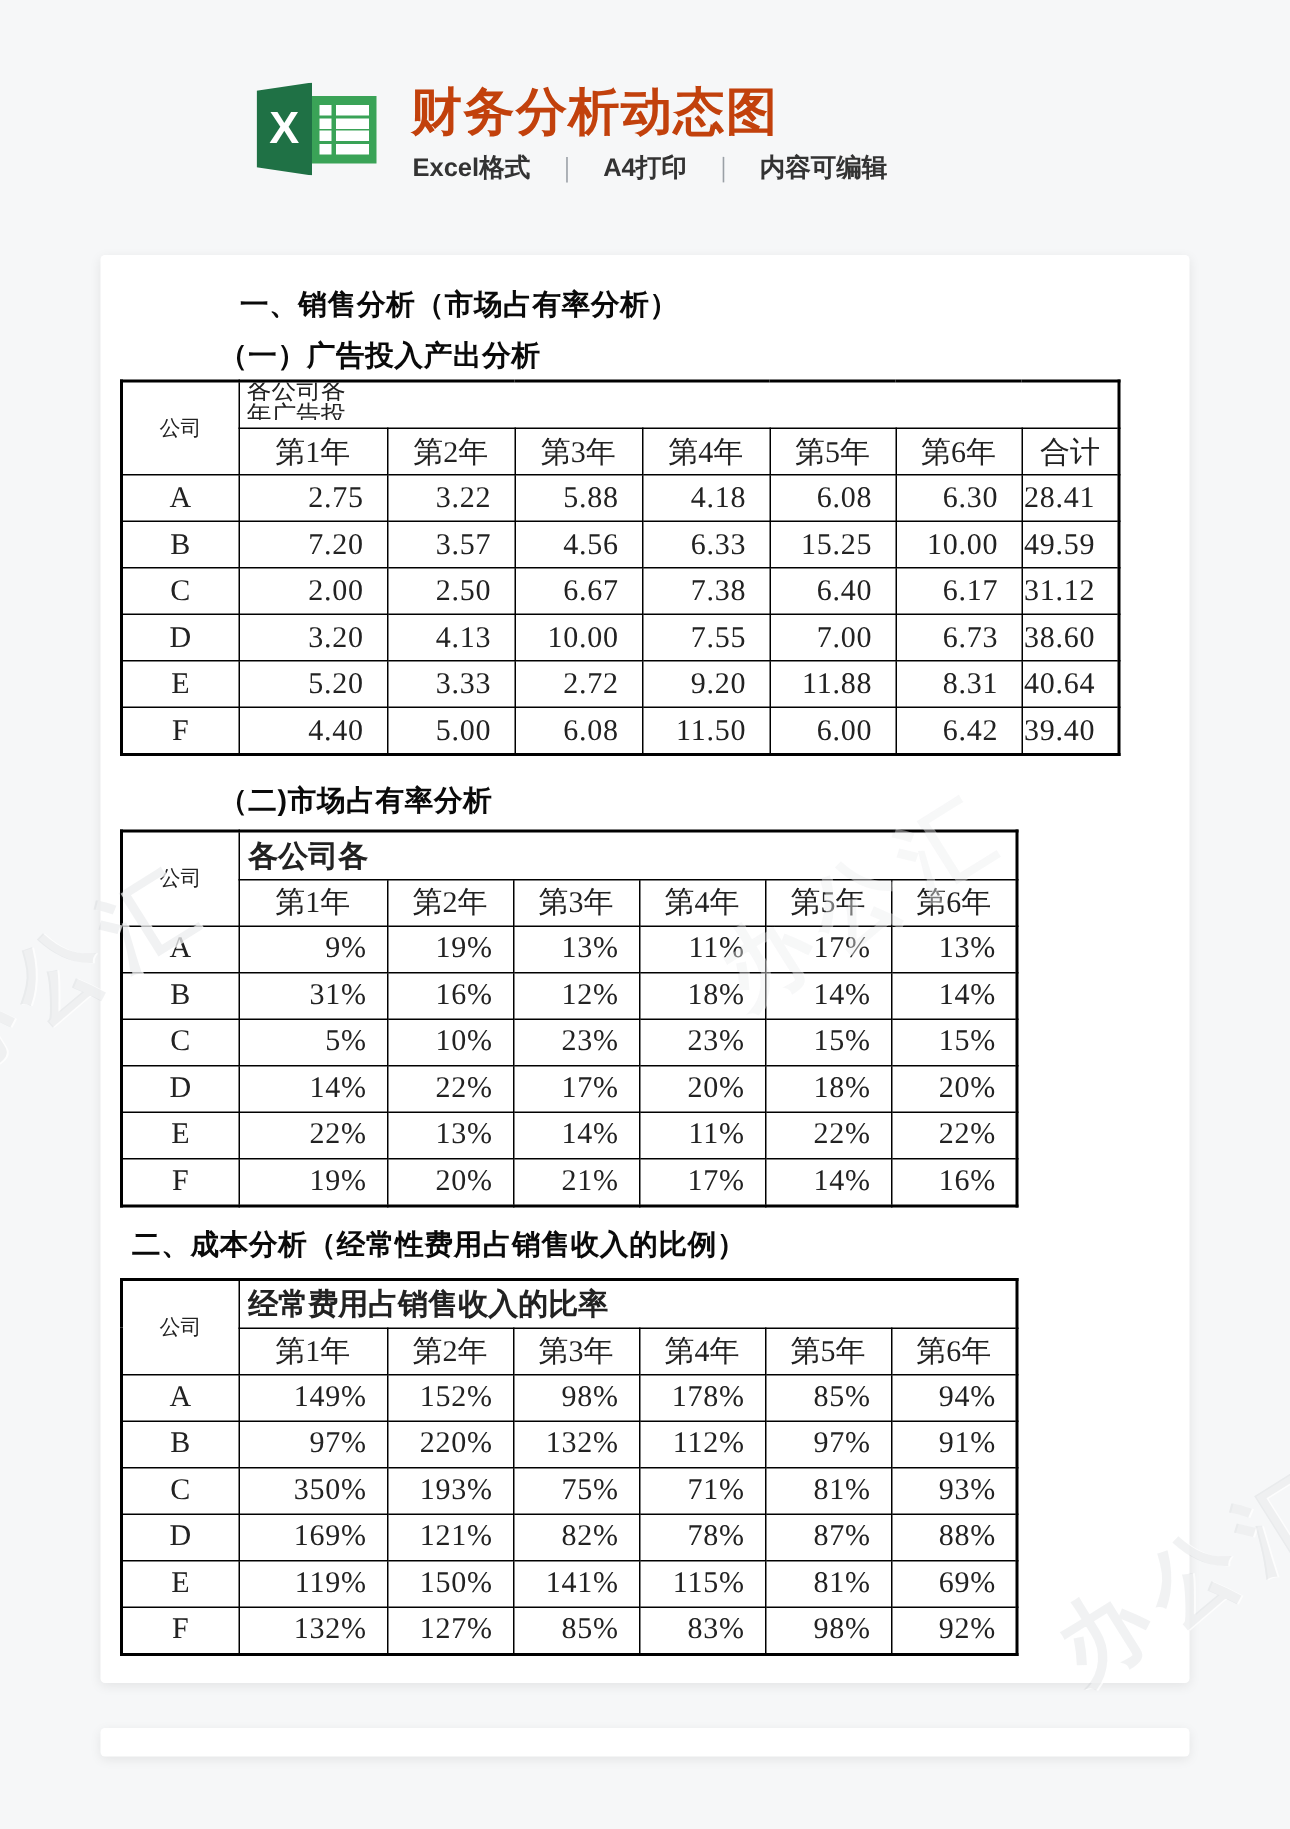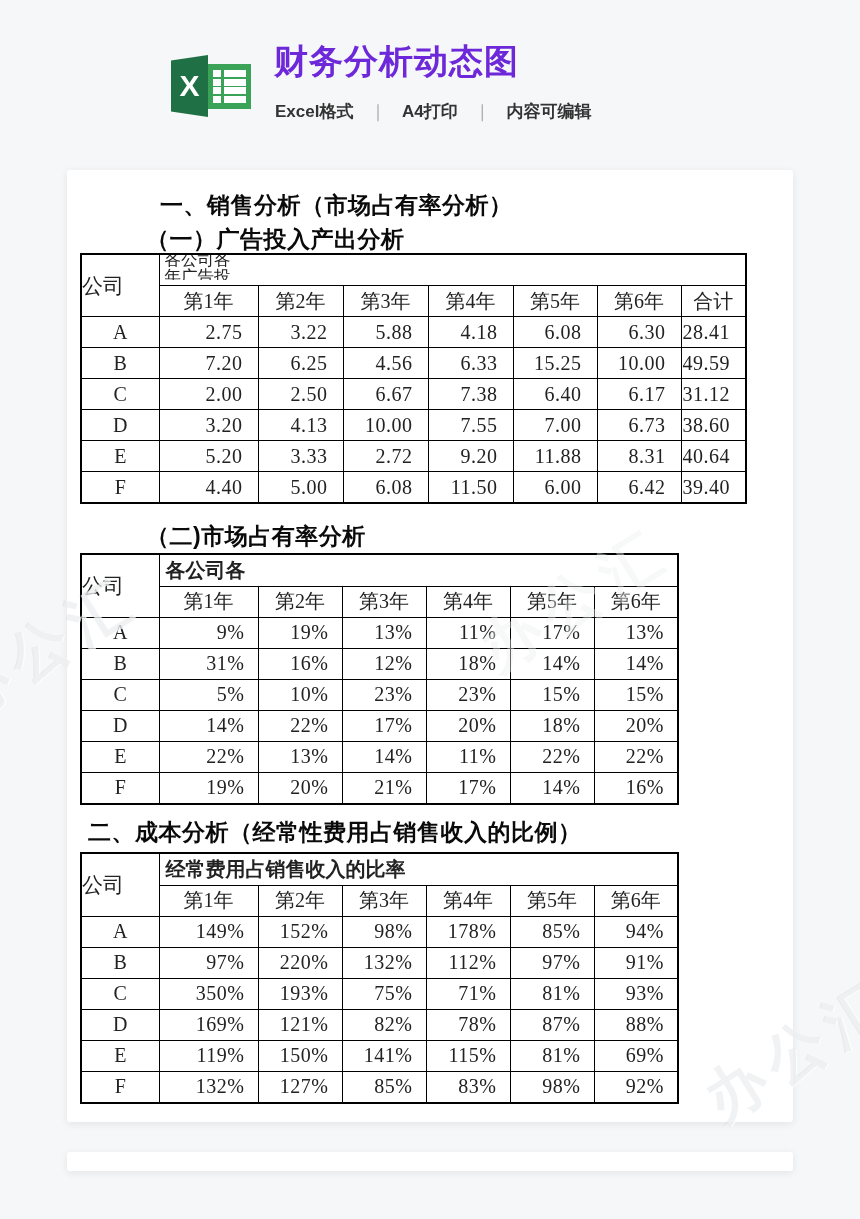--- a/index.html
+++ b/index.html
@@ -11,46 +11,46 @@
   .xl-book{position:absolute;left:0;top:0;width:37px;height:62px;background:#1f7145;
            clip-path:polygon(0 9%,100% 0,100% 100%,0 91%);}
   .xl-x{position:absolute;left:0;top:0;width:37px;height:62px;display:flex;align-items:center;justify-content:center;
         color:#fff;font-weight:bold;font-size:30px;line-height:1;}
   .xl-sheet{position:absolute;left:37px;top:9px;width:43px;height:45px;background:#3aa357;
             display:flex;flex-direction:column;justify-content:space-evenly;padding:4px 5px;box-sizing:border-box;}
   .xl-srow{display:flex;gap:3px;}
   .xl-sq{width:8px;height:7px;background:#fff;}
   .xl-bar{flex:1;height:7px;background:#fff;}
 
-  .site-title{position:absolute;left:274px;top:41px;font-size:34px;font-weight:bold;color:#6d28d9;
+  .site-title{position:absolute;left:274px;top:55px;font-size:34px;font-weight:bold;color:#c2410c;
               letter-spacing:1px;line-height:40px;}
   .site-sub{position:absolute;left:275px;top:101px;font-size:17px;font-weight:bold;color:#333;line-height:22px;}
   .site-sub .sep{color:#9aa0a6;font-weight:normal;margin:0 16px;}
 
   
   .card{position:absolute;background:#fff;border-radius:3px;box-shadow:0 2px 8px rgba(0,0,0,0.08);}
   .card1{left:67px;top:170px;width:726px;height:952px;}
   .card2{left:67px;top:1152px;width:726px;height:19px;}
 
   
-  .doc-h{position:absolute;font-weight:bold;color:#0a0a0a;font-size:23px;letter-spacing:0.5px;white-space:nowrap;}
+  .doc-h{position:absolute;font-weight:bold;color:#0a0a0a;font-size:19px;letter-spacing:0.5px;white-space:nowrap;}
   .h-s1{left:160px;top:190px;}
   .h-sub1{left:146px;top:224px;}
   .h-sub2{left:146px;top:521px;}
   .h-s2{left:88px;top:817px;}
 
   
   .doc-table{position:absolute;border-collapse:collapse;table-layout:fixed;
              font-family:"Liberation Serif","DejaVu Serif",serif;font-size:20px;color:#222;
              border:2px solid #000;}
   .doc-table td{border:1.5px solid #000;height:30px;padding:0;overflow:hidden;}
   .t1{left:80px;top:253px;width:665px;}
   .t2{left:80px;top:553px;width:597px;}
   .t3{left:80px;top:852px;width:597px;}
-  .c-corner{font-size:21px;margin-top:20px;}
+  .c-corner{text-align:center;font-size:14px;margin-top:20px;}
   .c-year{text-align:center;margin-left:16px;}
   .c-company{text-align:center;}
   .c-num{text-align:right;padding-right:13px !important;letter-spacing:0.5px;}
   .t1 .c-num{padding-right:15px !important;}
   .merged-clip{vertical-align:top;}
   .clipbox{height:29px;overflow:hidden;margin-top:-4px;line-height:17px;font-size:16.5px;padding-left:5px;}
   .merged-one{font-weight:bold;font-size:20px;padding-left:6px !important;text-align:left;}
 
   
   .wm{position:absolute;font-size:60px;font-weight:bold;letter-spacing:10px;white-space:nowrap;
@@ -134,21 +134,21 @@
           <td class="c-num">3.22</td>
           <td class="c-num">5.88</td>
           <td class="c-num">4.18</td>
           <td class="c-num">6.08</td>
           <td class="c-num">6.30</td>
           <td class="c-num">28.41</td>
         </tr>
         <tr>
           <td class="c-company">B</td>
           <td class="c-num">7.20</td>
-          <td class="c-num">6.25</td>
+          <td class="c-num">3.57</td>
           <td class="c-num">4.56</td>
           <td class="c-num">6.33</td>
           <td class="c-num">15.25</td>
           <td class="c-num">10.00</td>
           <td class="c-num">49.59</td>
         </tr>
         <tr>
           <td class="c-company">C</td>
           <td class="c-num">2.00</td>
           <td class="c-num">2.50</td>

